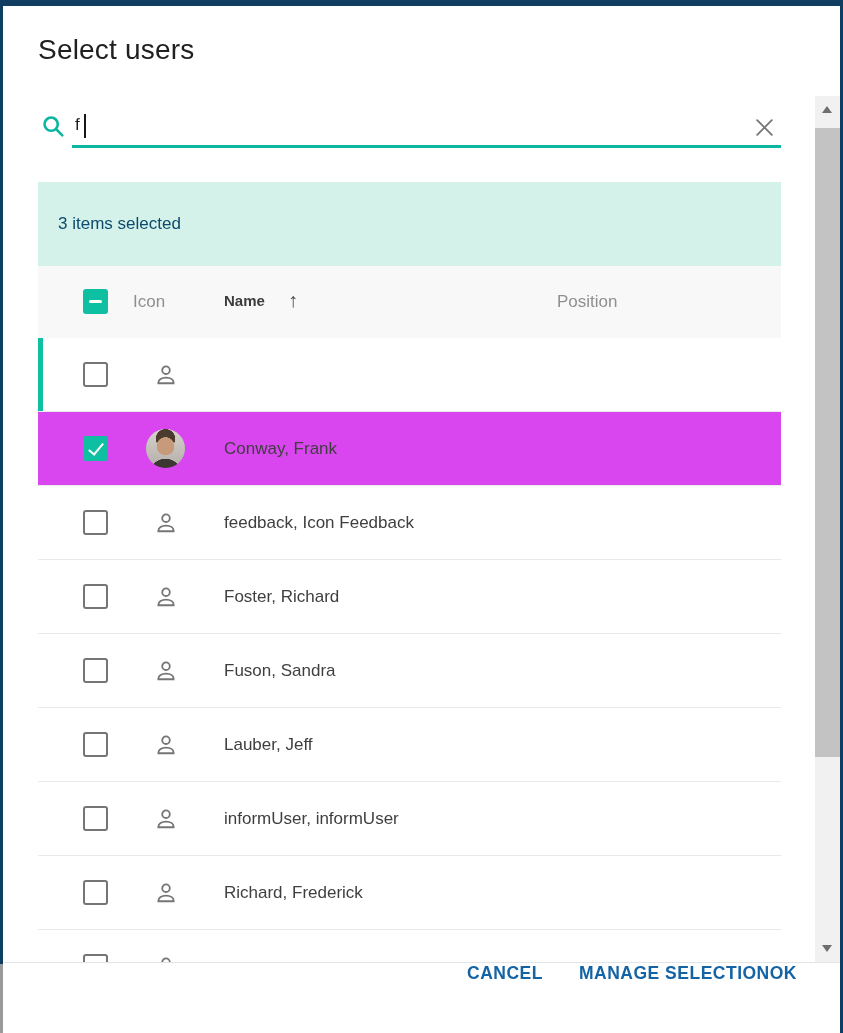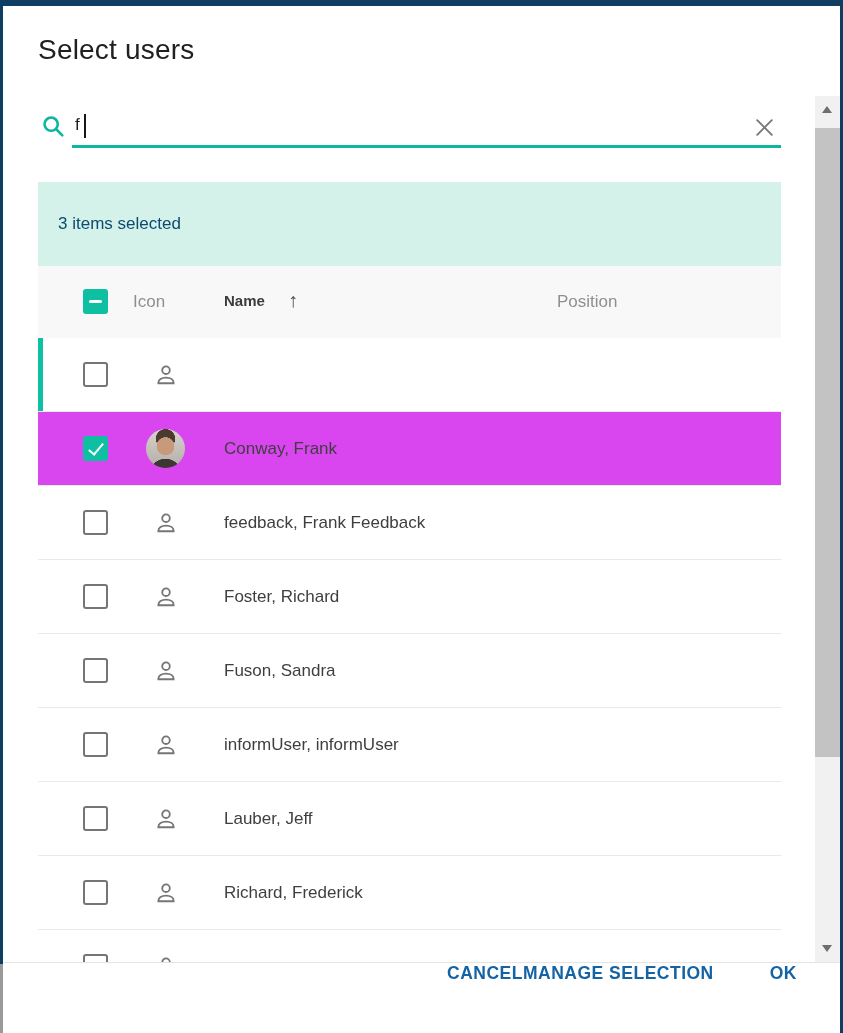--- a/index.html
+++ b/index.html
@@ -59,22 +59,22 @@
       linear-gradient(#d6d2cd,#b3aea8);
   }
   .row.photo .avatar{display:block}
   .name{position:absolute;left:186px;top:0;line-height:73px;font-size:17px;color:#3f3f3f;white-space:nowrap}
 
   
   .footer{position:absolute;left:0;top:956px;width:837px;height:71px;background:#fff;border-top:1px solid #e4e4e4;
     display:flex;align-items:flex-start;justify-content:flex-end;padding-right:43px;box-sizing:border-box}
   .btn{background:none;border:none;padding:0;cursor:pointer;font-family:"Liberation Sans",sans-serif;
     font-size:17.5px;font-weight:600;letter-spacing:.5px;color:#1463a5}
-  .btn-manage{}
-  .btn-ok{margin-left:56px}
+  .btn-manage{margin-left:36px}
+  .btn-ok{}
 
   
   .scrollbar{position:absolute;left:812px;top:90px;width:25px;height:866px;background:#f1f1f1}
   .sb-btn{position:absolute;left:0;width:25px;height:28px;background:#f1f1f1;cursor:pointer}
   .sb-up{top:0}
   .sb-down{bottom:0}
   .sb-up::after,.sb-down::after{content:'';position:absolute;left:7px;border-left:5.5px solid transparent;border-right:5.5px solid transparent}
   .sb-up::after{top:10px;border-bottom:7px solid #6f6f6f}
   .sb-down::after{top:11px;border-top:7px solid #6f6f6f}
   .sb-thumb{position:absolute;left:0;top:32px;width:25px;height:629px;background:#c3c3c3;cursor:pointer}
@@ -130,21 +130,21 @@
       <span class="avatar"></span>
       <span class="name">Conway, Frank</span>
     </div>
       <div class="row">
       <span class="cb"></span>
       <svg class="person-icon" viewBox="0 0 24 24" fill="none" stroke="#757575" stroke-width="1.7">
         <circle cx="12" cy="7.6" r="3.5"></circle>
         <path d="M12 14.4c-4.1 0-7 1.9-7 4.6v.6h14V19c0-2.7-2.9-4.6-7-4.6z"></path>
       </svg>
 
-      <span class="name">feedback, Frank Feedback</span>
+      <span class="name">feedback, Icon Feedback</span>
     </div>
       <div class="row">
       <span class="cb"></span>
       <svg class="person-icon" viewBox="0 0 24 24" fill="none" stroke="#757575" stroke-width="1.7">
         <circle cx="12" cy="7.6" r="3.5"></circle>
         <path d="M12 14.4c-4.1 0-7 1.9-7 4.6v.6h14V19c0-2.7-2.9-4.6-7-4.6z"></path>
       </svg>
 
       <span class="name">Foster, Richard</span>
     </div>
@@ -157,30 +157,30 @@
 
       <span class="name">Fuson, Sandra</span>
     </div>
       <div class="row">
       <span class="cb"></span>
       <svg class="person-icon" viewBox="0 0 24 24" fill="none" stroke="#757575" stroke-width="1.7">
         <circle cx="12" cy="7.6" r="3.5"></circle>
         <path d="M12 14.4c-4.1 0-7 1.9-7 4.6v.6h14V19c0-2.7-2.9-4.6-7-4.6z"></path>
       </svg>
 
+      <span class="name">Lauber, Jeff</span>
+    </div>
+      <div class="row">
+      <span class="cb"></span>
+      <svg class="person-icon" viewBox="0 0 24 24" fill="none" stroke="#757575" stroke-width="1.7">
+        <circle cx="12" cy="7.6" r="3.5"></circle>
+        <path d="M12 14.4c-4.1 0-7 1.9-7 4.6v.6h14V19c0-2.7-2.9-4.6-7-4.6z"></path>
+      </svg>
+
       <span class="name">informUser, informUser</span>
-    </div>
-      <div class="row">
-      <span class="cb"></span>
-      <svg class="person-icon" viewBox="0 0 24 24" fill="none" stroke="#757575" stroke-width="1.7">
-        <circle cx="12" cy="7.6" r="3.5"></circle>
-        <path d="M12 14.4c-4.1 0-7 1.9-7 4.6v.6h14V19c0-2.7-2.9-4.6-7-4.6z"></path>
-      </svg>
-
-      <span class="name">Lauber, Jeff</span>
     </div>
       <div class="row">
       <span class="cb"></span>
       <svg class="person-icon" viewBox="0 0 24 24" fill="none" stroke="#757575" stroke-width="1.7">
         <circle cx="12" cy="7.6" r="3.5"></circle>
         <path d="M12 14.4c-4.1 0-7 1.9-7 4.6v.6h14V19c0-2.7-2.9-4.6-7-4.6z"></path>
       </svg>
 
       <span class="name">Richard, Frederick</span>
     </div>

